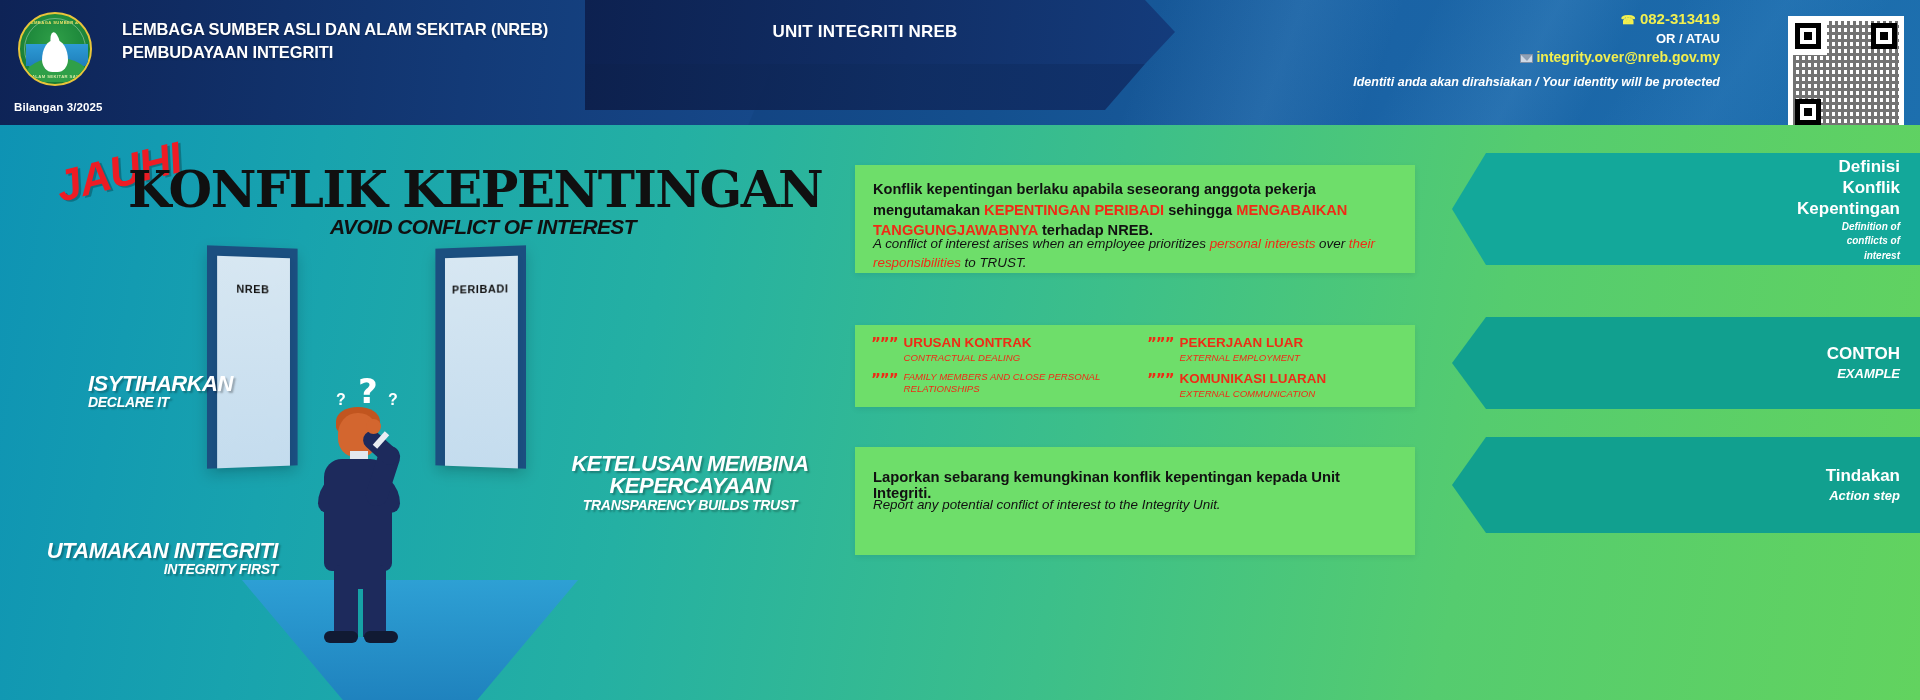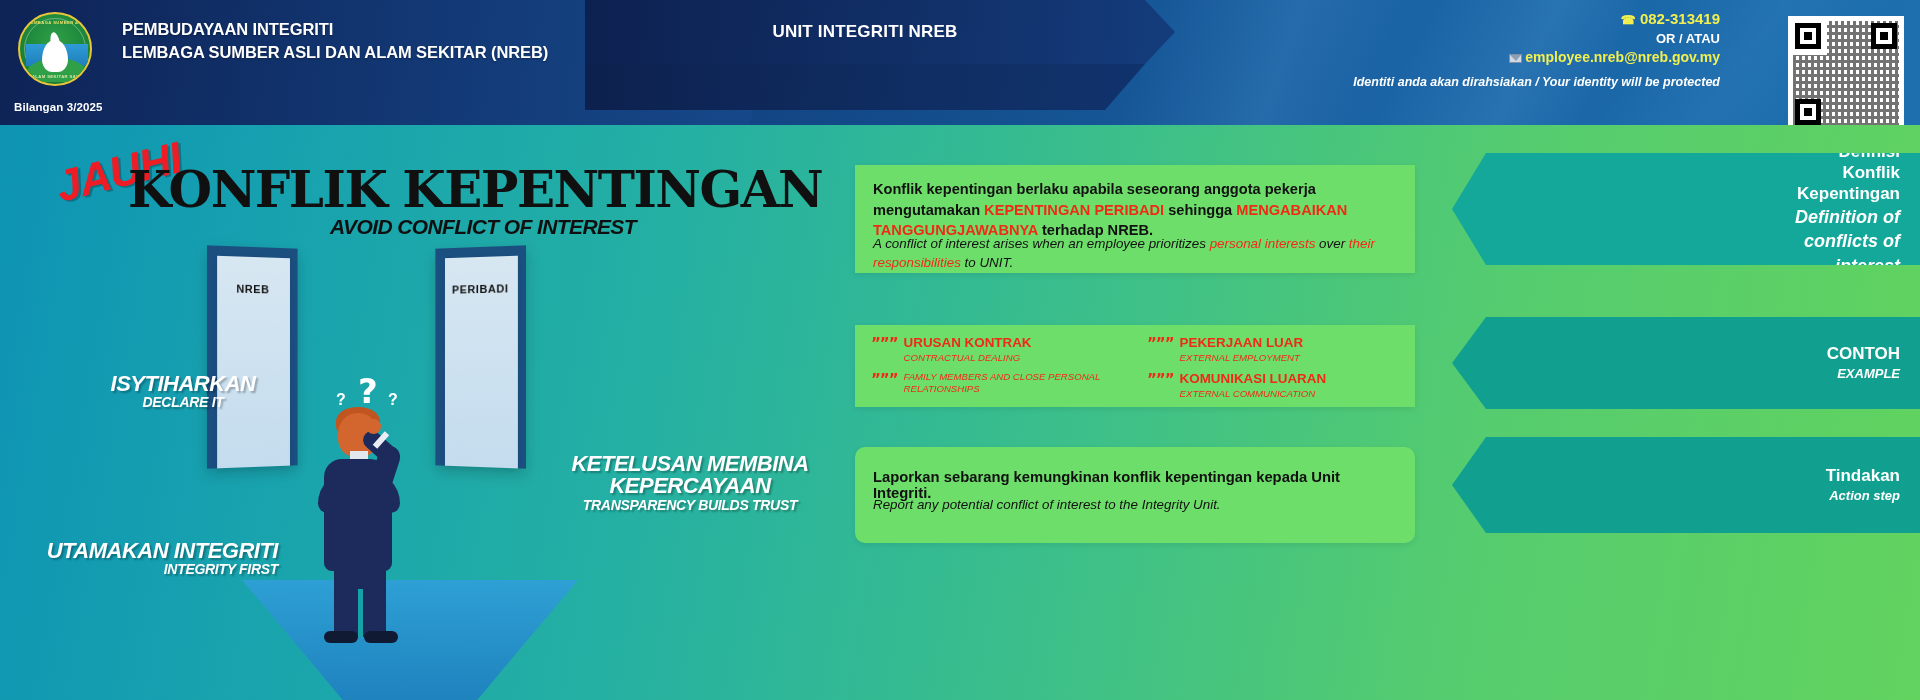--- a/index.html
+++ b/index.html
@@ -217,32 +217,32 @@
            background:#111a33; border-radius:6px; }
   .q-big { position:absolute; left:48px; top:-22px; color:#fff; font-size:34px;
            font-weight:bold; font-family:"DejaVu Sans", sans-serif; }
   .q-s1 { position:absolute; left:26px; top:-2px; color:#fff; font-size:16px; font-weight:bold; }
   .q-s2 { position:absolute; left:78px; top:-2px; color:#fff; font-size:16px; font-weight:bold; }
 
   .cap { position:absolute; color:#ffffff; font-style:italic; font-weight:bold;
          text-shadow:2px 2px 2px rgba(0,0,0,0.28); line-height:1.02; }
   .cap .big { display:block; font-size:22px; letter-spacing:-0.5px; }
   .cap .sml { display:block; font-size:14px; letter-spacing:-0.3px; }
-  .cap.declare   { left:88px;  top:248px; width:190px; text-align:center; }
+  .cap.declare   { left:88px;  top:248px; width:190px; text-align:left; }
   .cap.transp    { left:540px; top:328px; width:300px; text-align:center; }
   .cap.integrity { left:28px;  top:415px; width:250px; text-align:right; }
 
   
   .panel {
     position:absolute; background:#6ede6a;
     box-shadow:0 2px 6px rgba(0,0,0,0.08);
   }
   .panel.def  { left:855px; top:40px;  width:560px; height:108px; }
   .panel.exm  { left:855px; top:200px; width:560px; height:82px;  }
-  .panel.act  { left:855px; top:322px; width:560px; height:96px;border-radius:10px;  }
+  .panel.act  { left:855px; top:322px; width:560px; height:108px;  }
 
   .def-my {
     position:absolute; left:18px; top:14px; right:14px;
     color:#111; font-weight:bold; font-size:14.6px; line-height:1.42;
   }
   .def-my .red { color:#ef2b16; }
   .def-en {
     position:absolute; left:18px; top:70px; right:14px;
     color:#111; font-style:italic; font-size:13.4px; line-height:1.4;
   }
@@ -277,21 +277,21 @@
     background:#13a89a;
     clip-path:polygon(34px 0, 100% 0, 100% 100%, 34px 100%, 0 50%);
     color:#ffffff; padding:8px 22px 8px 46px; text-align:right;
   }
   .chev.c1 { top:28px;  height:112px; background:#13a89a; }
   .chev.c2 { top:192px; height:92px;  background:#11a08f; }
   .chev.c3 { top:312px; height:96px;  background:#11a08f; }
   .chev .t-my { font-weight:bold; font-size:17px; line-height:1.24; }
   .chev .t-en { font-style:italic; font-weight:bold; font-size:13px; line-height:1.24; margin-top:2px; }
   .chev.c1 .t-my { font-size:17px; }
-  .chev.c1 .t-en { font-size:18px; }
+  .chev.c1 .t-en { font-size:10px; }
   .chev-cell { height:100%; display:flex; flex-direction:column; align-items:flex-end; justify-content:center; }
 </style>
 </head>
 <body>
 
 <div id="root">
 
   <div class="header">
     <div class="hdr-diag"></div>
     <div class="hdr-left-panel"></div>
@@ -300,39 +300,39 @@
       <div class="logo-ring"></div>
       <div class="logo-band"></div>
       <div class="logo-hill"></div>
       <div class="logo-hand"></div>
       <div class="logo-leaf"></div>
       <div class="logo-txt-top">LEMBAGA SUMBER ASLI</div>
       <div class="logo-txt-bot">DAN ALAM SEKITAR SARAWAK</div>
     </div>
 
     <div class="hdr-title">
+      <div>LEMBAGA SUMBER ASLI DAN ALAM SEKITAR (NREB)</div>
       <div>PEMBUDAYAAN INTEGRITI</div>
-      <div>LEMBAGA SUMBER ASLI DAN ALAM SEKITAR (NREB)</div>
     </div>
 
     <div class="issue-no">Bilangan 3/2025</div>
 
     <div class="hdr-banner-shadow"></div>
     <div class="hdr-banner">
       <span>UNIT INTEGRITI NREB</span>
     </div>
 
     <div class="contact">
       <div class="c-phone">
         <span class="ph-ic">☎</span>
         <span>082-313419</span>
       </div>
       <div class="c-or">OR / ATAU</div>
       <div class="c-email">
-        <span class="mail-ic"></span><span>employee.nreb@nreb.gov.my</span>
+        <span class="mail-ic"></span><span>integrity.over@nreb.gov.my</span>
       </div>
       <div class="c-ident">Identiti anda akan dirahsiakan / Your identity will be protected</div>
     </div>
 
     <div class="qr">
       <div class="qr-inner">
         <div class="qr-noise"></div>
         <div class="qr-fp tl"></div>
         <div class="qr-fp tr"></div>
         <div class="qr-fp bl"></div>
@@ -390,21 +390,21 @@
     <div class="cap integrity">
       <span class="big">UTAMAKAN INTEGRITI</span>
       <span class="sml">INTEGRITY FIRST</span>
     </div>
 
     <div class="panel def">
       <div class="def-my">
         <span>Konflik kepentingan berlaku apabila seseorang anggota pekerja mengutamakan </span><span class="red">KEPENTINGAN PERIBADI</span><span> sehingga </span><span class="red">MENGABAIKAN TANGGUNGJAWABNYA</span><span> terhadap NREB.</span>
       </div>
       <div class="def-en">
-        <span>A conflict of interest arises when an employee prioritizes </span><span class="red">personal interests</span><span> over </span><span class="red">their responsibilities</span><span> to UNIT.</span>
+        <span>A conflict of interest arises when an employee prioritizes </span><span class="red">personal interests</span><span> over </span><span class="red">their responsibilities</span><span> to TRUST.</span>
       </div>
     </div>
 
     <div class="panel exm">
       <div class="ex-grid">
         <div class="ex-item">
           <span class="ex-q">”””</span>
           <span class="ex-txt">
             <span class="my">URUSAN KONTRAK</span>
             <span class="en">CONTRACTUAL DEALING</span>

